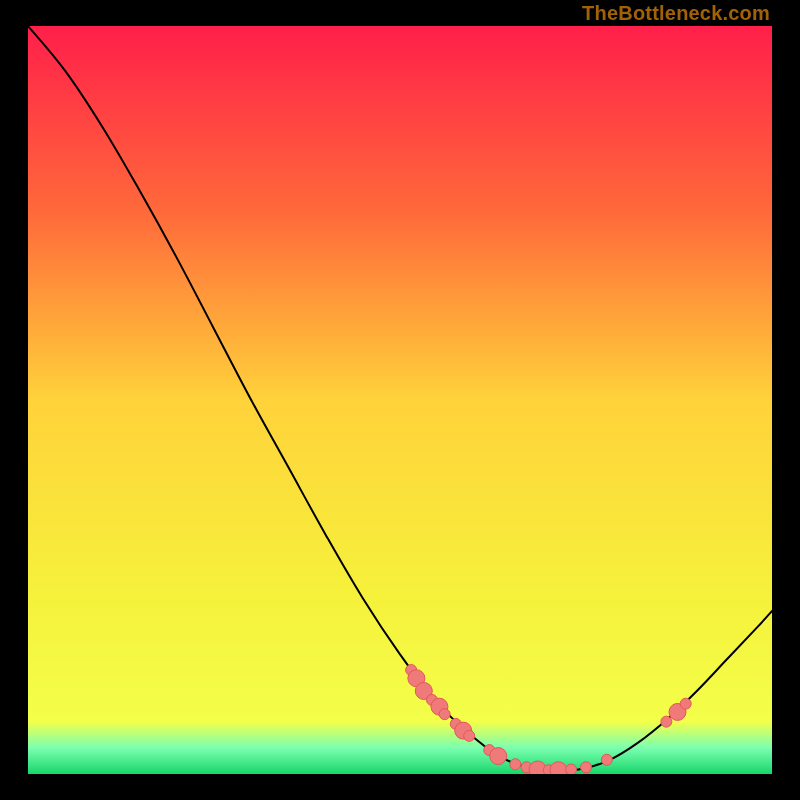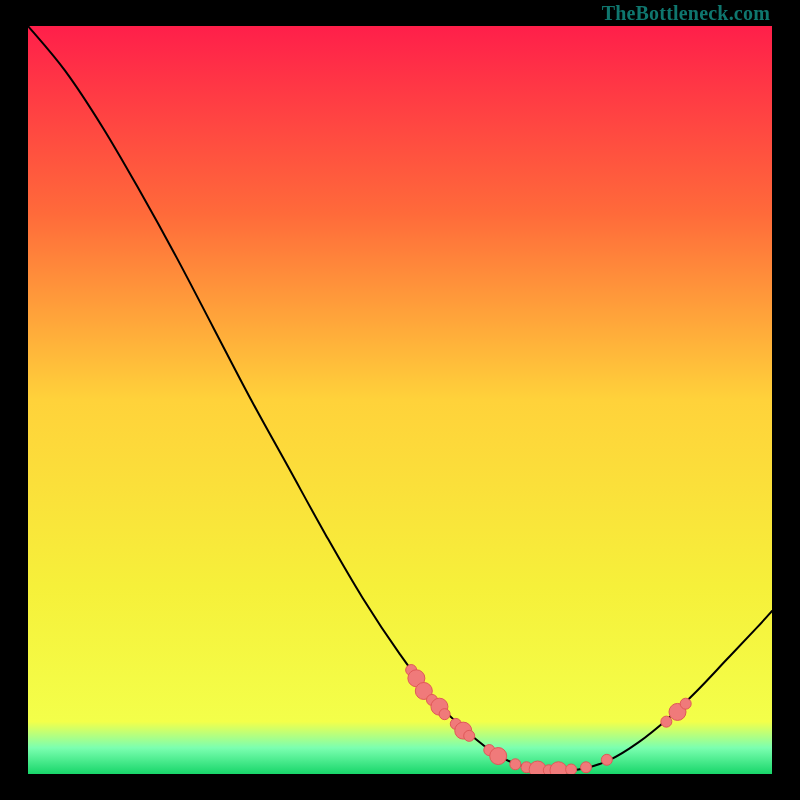--- a/index.html
+++ b/index.html
@@ -21,25 +21,24 @@
     position: absolute;
     left: 28px;
     top: 26px;
     width: 744px;
     height: 748px;
   }
   .attribution {
     position: absolute;
     top: 2px;
     right: 30px;
-    color: #0f766e;
+    color: #a16207;
     font-size: 20px;
     font-weight: 600;
     letter-spacing: 0.2px;
-    font-family: Liberation Serif, serif;
   }
 </style>
 </head>
 <body>
 
 <div class="stage">
 
   <div class="attribution">TheBottleneck.com</div>
 
   <svg class="plot" viewBox="0 0 744 748" preserveAspectRatio="none">

